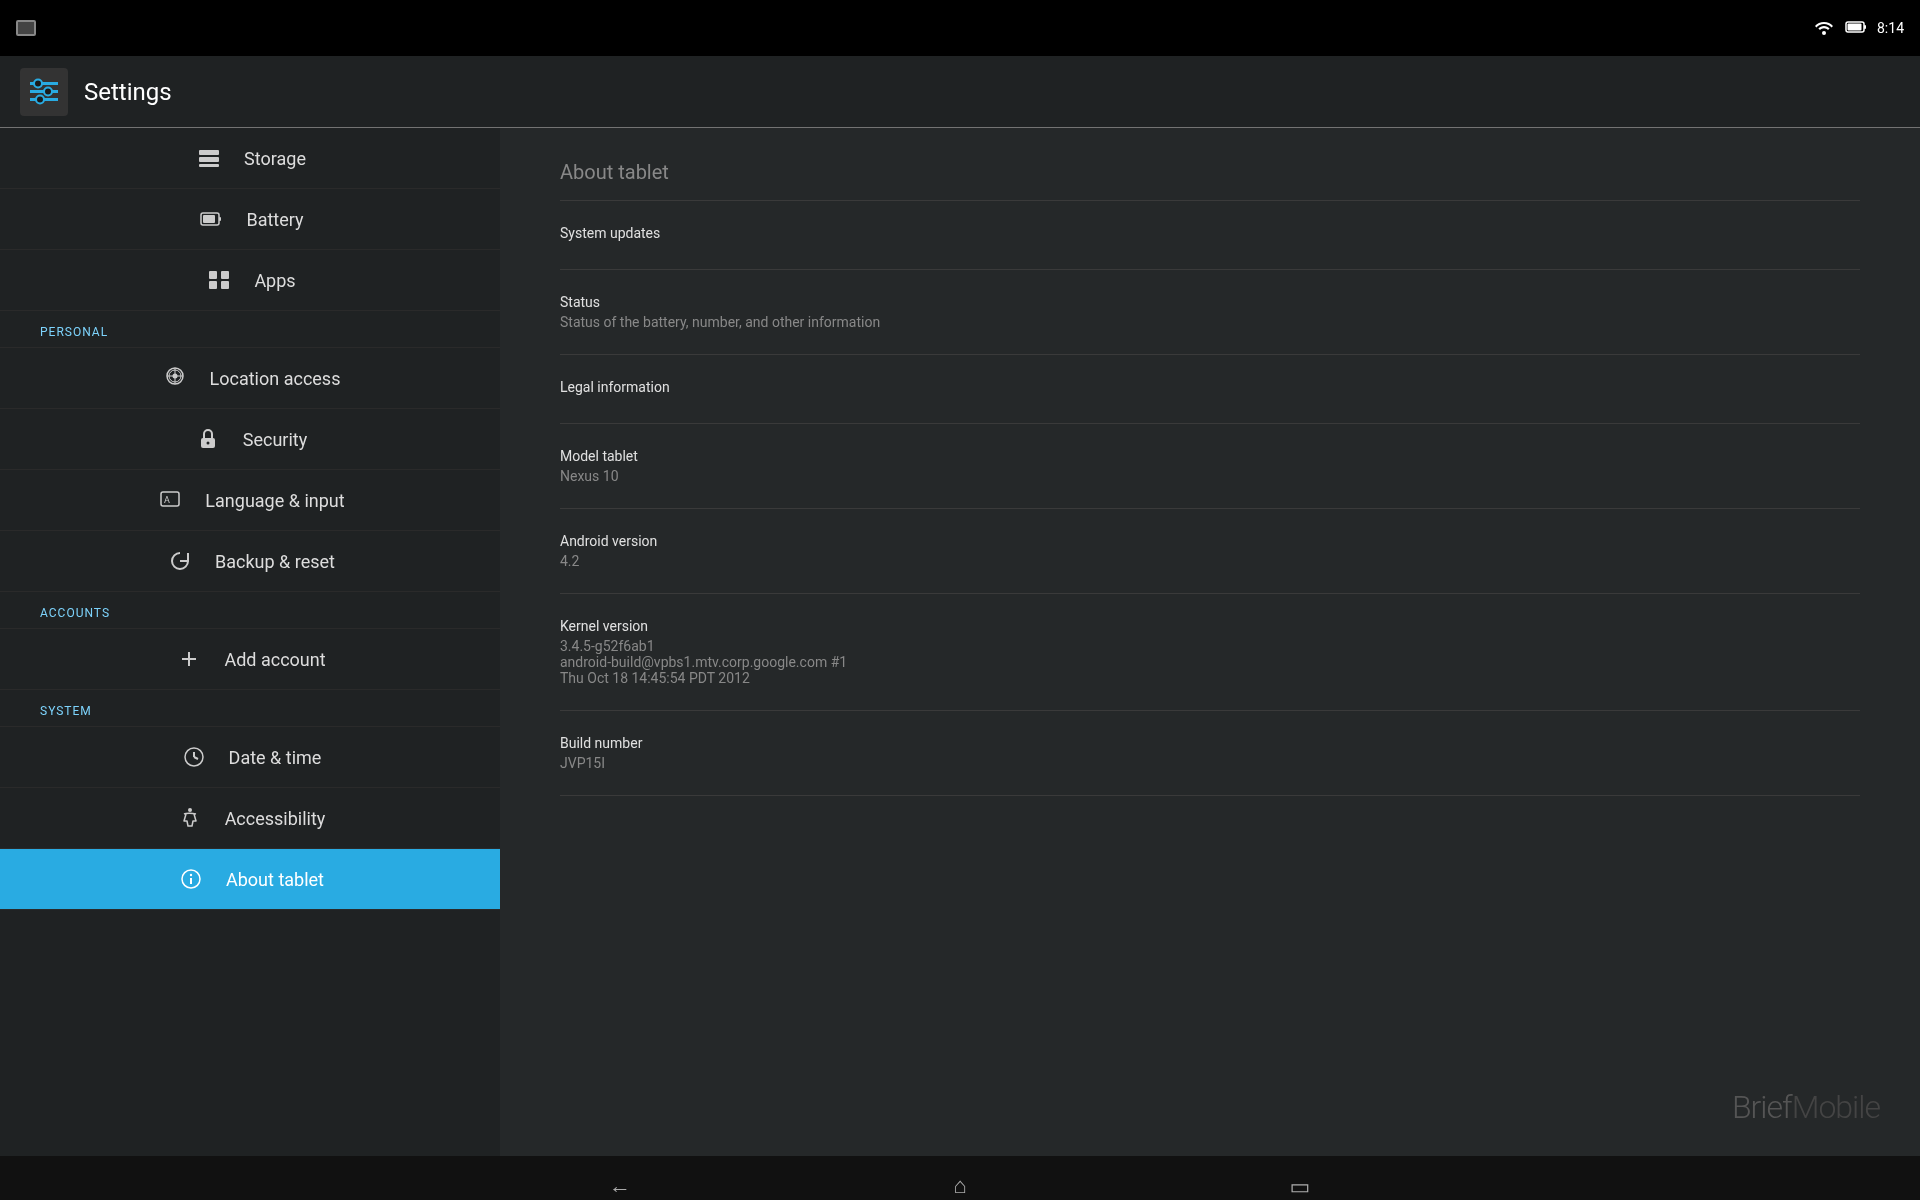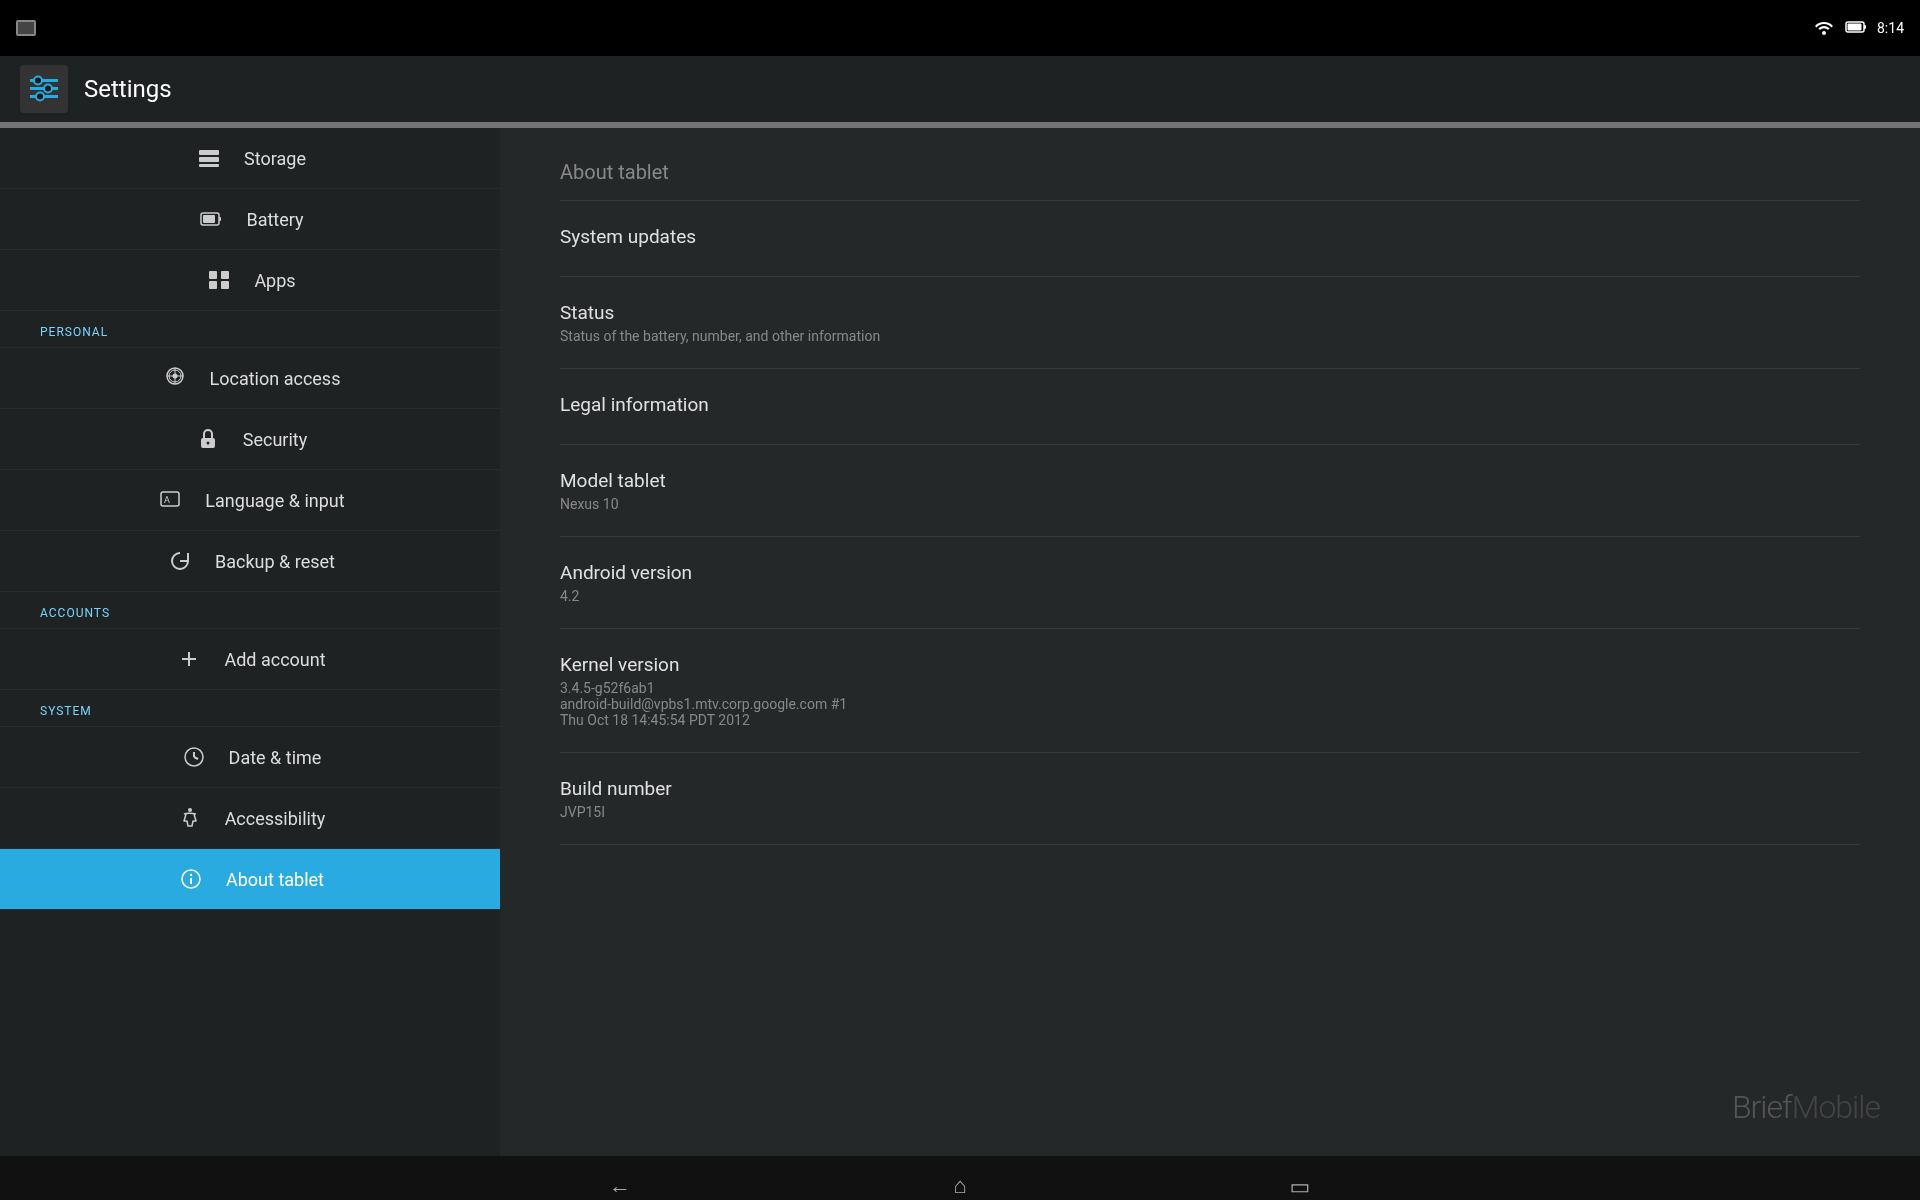--- a/index.html
+++ b/index.html
@@ -35,21 +35,21 @@
     }
 
     
     #title-bar {
       width: 100%;
       height: 72px;
       background: #1f2223;
       display: flex;
       align-items: center;
       padding: 0 20px;
-      border-bottom: 6px solid #737373;
+      border-bottom: 1px solid #737373;
     }
     #title-bar .settings-icon {
       width: 48px;
       height: 48px;
       background: #333;
       border-radius: 4px;
       display: flex;
       align-items: center;
       justify-content: center;
       margin-right: 16px;
@@ -132,21 +132,21 @@
       border-top: 1px solid #3a3a3a;
       margin: 0;
     }
 
     .content-item {
       padding: 24px 0;
       border-bottom: 1px solid #3a3a3a;
       cursor: pointer;
     }
     .content-item .item-title {
-      font-size: 19px;
+      font-size: 14px;
       color: #e0e0e0;
       margin-bottom: 4px;
     }
     .content-item .item-subtitle {
       font-size: 14px;
       color: #888;
     }
 
     .watermark {
       position: absolute;

